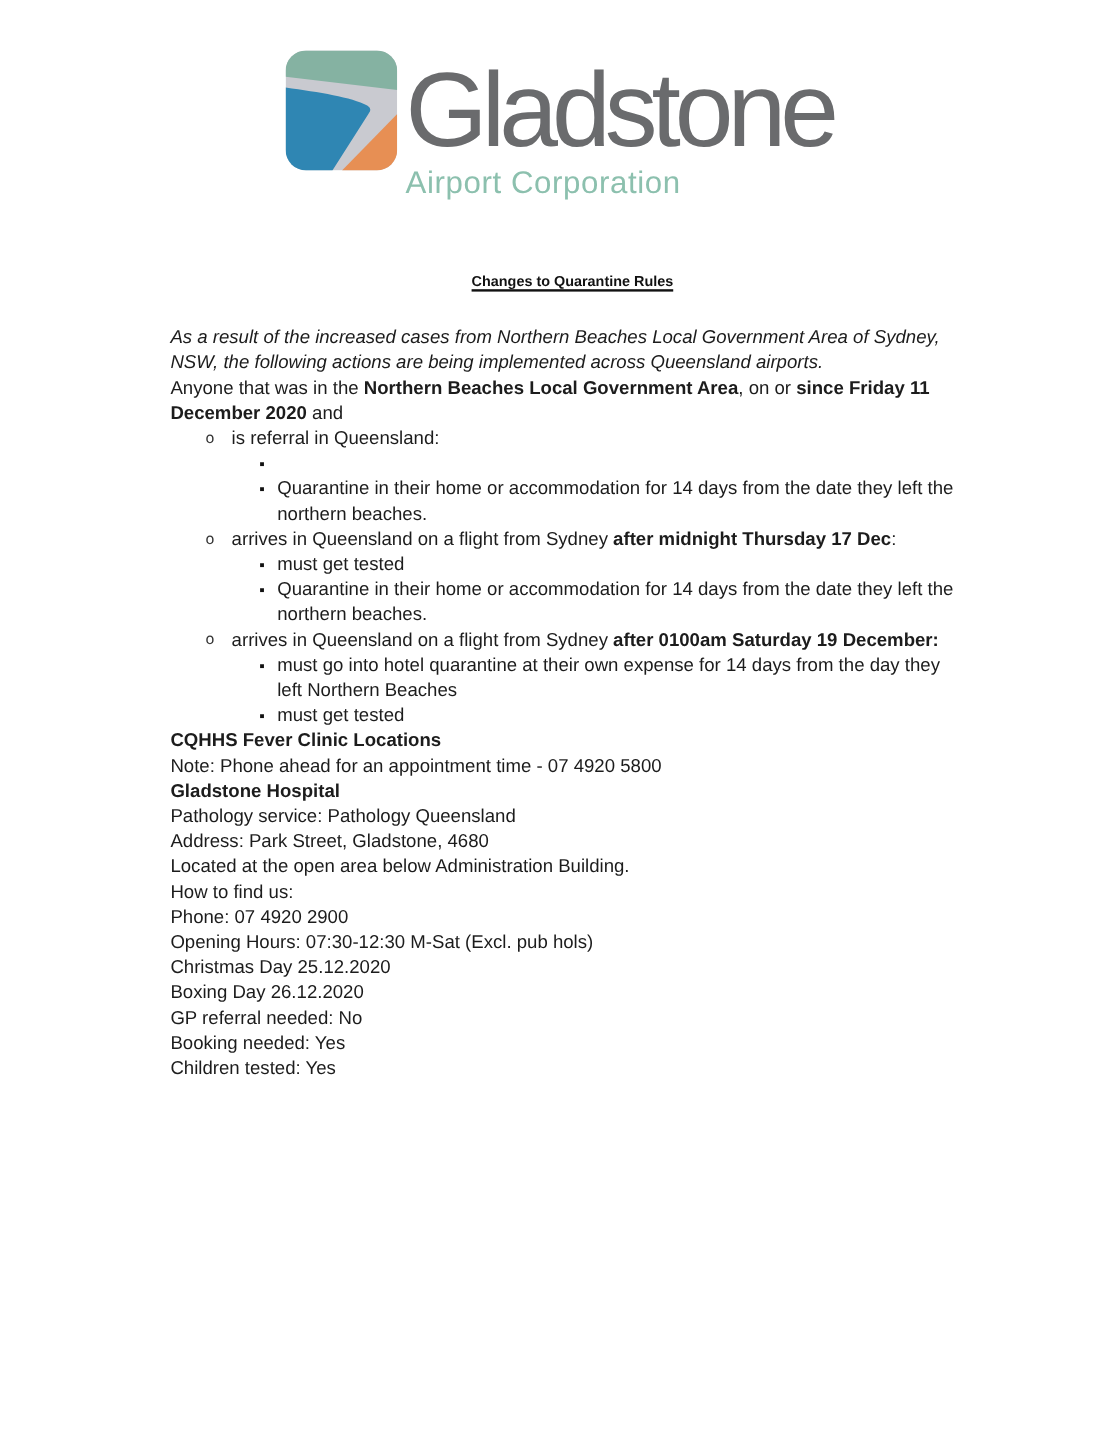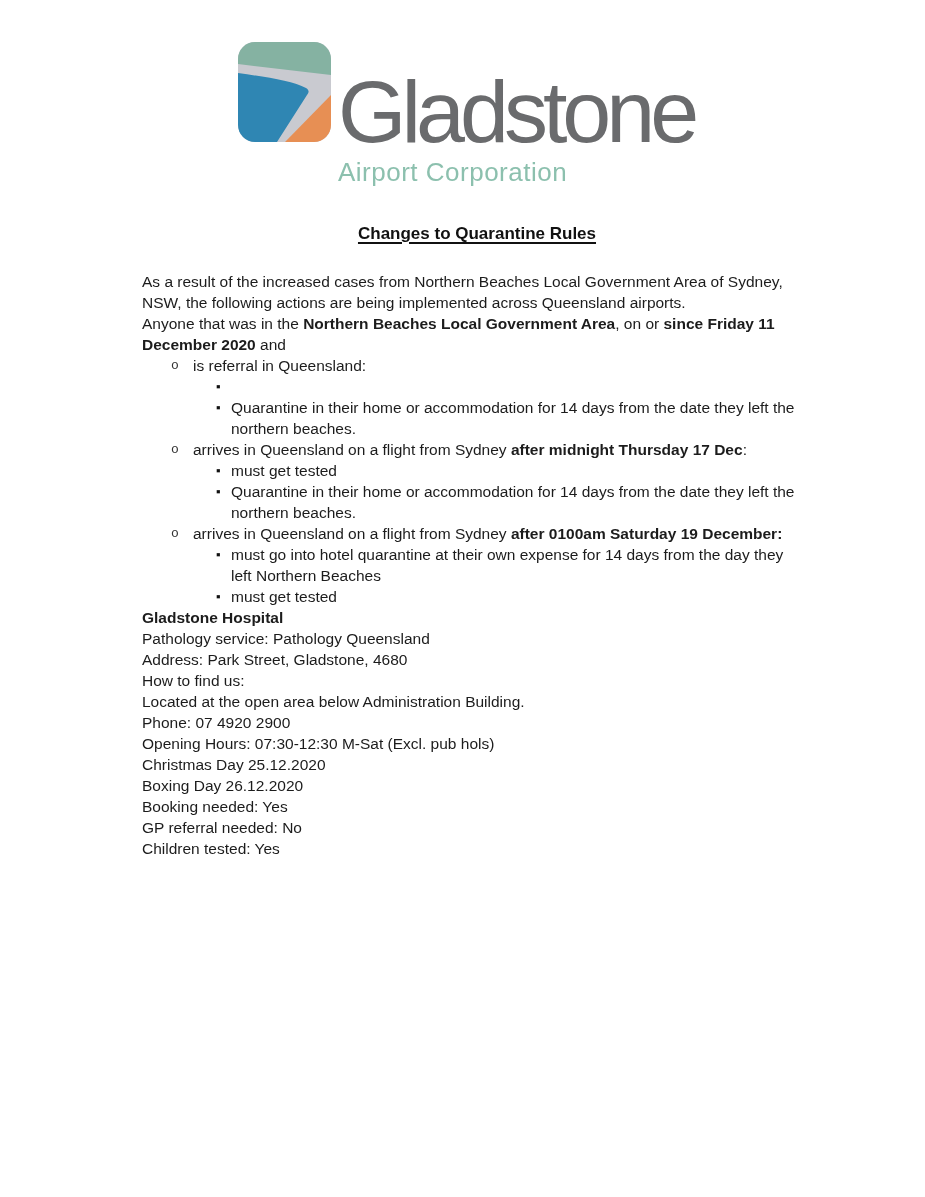--- a/index.html
+++ b/index.html
@@ -13,43 +13,43 @@
   .page {
     width: 925px; height: 1197px;
     padding: 40px 113px 0 142px;
     background: #ffffff;
   }
   .content { width: 670px; }
 
   
   .logo { display: flex; align-items: flex-start; width: 478px; margin: 0 auto; height: 142px; }
   .logo-icon { flex: 0 0 93px; height: 100px; margin-top: 2px; }
-  .logo-text { margin-left: 7px; margin-top: 20px; }
+  .logo-text { margin-left: 7px; }
   .logo-name {
     font-size: 88px; font-weight: 500; letter-spacing: -5px;
     line-height: 104px; color: #6a6b6d; white-space: nowrap;
   }
   .logo-tagline {
     font-size: 26px; font-weight: 300; letter-spacing: 0.5px;
     line-height: 32px; margin-top: -8px; text-align: left; padding-right: 5px;
     color: #8cc0ae; white-space: nowrap;
   }
 
   
   .doc { font-size: 15.5px; line-height: 21px; }
   .doc-title {
     margin-top: 40px;
     text-align: center;
-    font-size: 17px; font-weight: 700; line-height: 24px;
+    font-size: 12px; font-weight: 700; line-height: 24px;
     text-decoration: underline;
     text-decoration-thickness: 1.5px;
     text-underline-offset: 3px;
     color: #111;
   }
-  .para { margin-top: 25px; }
+  .para { margin-top: 25px; font-style: italic; }
   .block { }
   .b { font-weight: 700; }
 
   .li1 { display: flex; margin-top: 0; }
   .li1 .bullet {
     flex: 0 0 22px; margin-left: 29px; text-align: left;
     font-family: "Liberation Mono", monospace; font-size: 13px; line-height: 21px; color: #333;
   }
   .li2 { display: flex; }
   .li2 .bullet {
@@ -129,30 +129,34 @@
       <div class="li2">
         <span class="bullet">▪</span>
         <span class="txt">must go into hotel quarantine at their own expense for 14 days from the day they left Northern Beaches</span>
       </div>
       <div class="li2">
         <span class="bullet">▪</span>
         <span class="txt">must get tested</span>
       </div>
     </div>
 
+    <div class="block">
+      <div class="b">CQHHS Fever Clinic Locations</div>
+      <div>Note: Phone ahead for an appointment time - 07 4920 5800</div>
+    </div>
 
     <div class="block">
       <div class="b">Gladstone Hospital</div>
       <div>Pathology service: Pathology Queensland</div>
       <div>Address: Park Street, Gladstone, 4680</div>
+      <div>Located at the open area below Administration Building.</div>
       <div>How to find us:</div>
-      <div>Located at the open area below Administration Building.</div>
       <div>Phone: 07 4920 2900</div>
       <div>Opening Hours: 07:30-12:30 M-Sat (Excl. pub hols)</div>
       <div>Christmas Day 25.12.2020</div>
       <div>Boxing Day 26.12.2020</div>
+      <div>GP referral needed: No</div>
       <div>Booking needed: Yes</div>
-      <div>GP referral needed: No</div>
       <div>Children tested: Yes</div>
     </div>
 
   </div>
 </div>
 
 </body></html>

